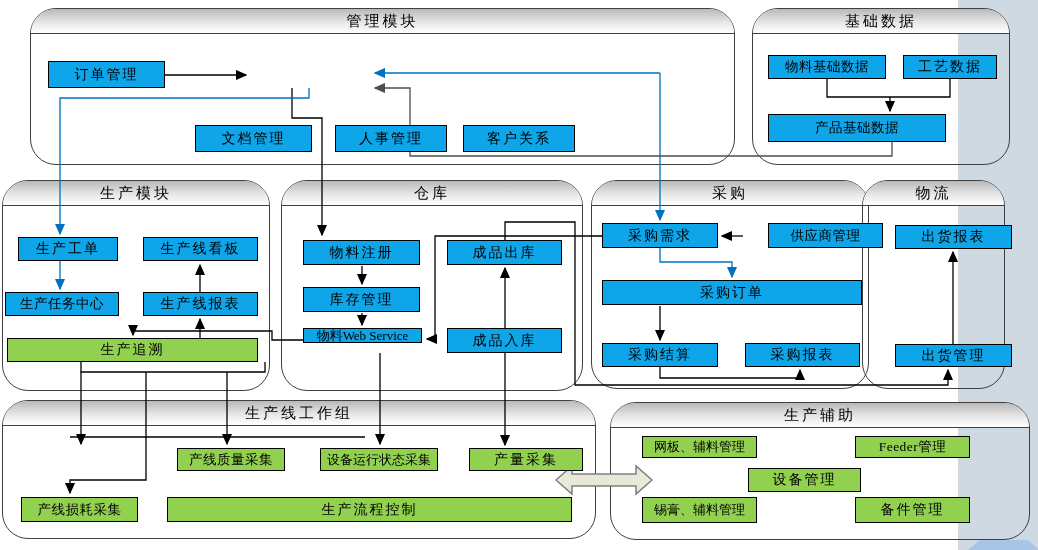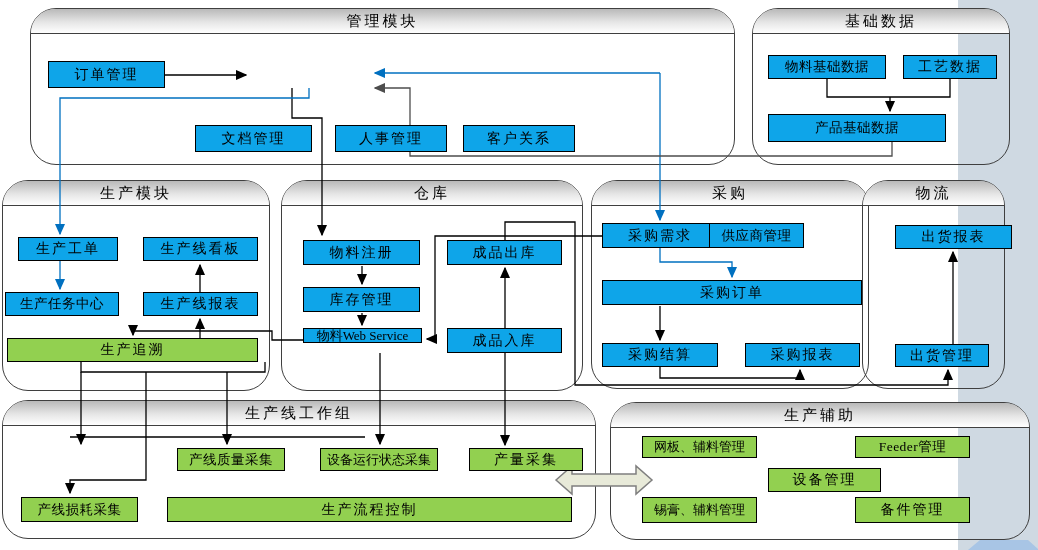--- a/index.html
+++ b/index.html
@@ -119,33 +119,33 @@
   <div class="box yellow" style="left:143px;top:292px;width:115px;height:24px">生产线报表</div>
   <div class="box green" style="left:7px;top:338px;width:251px;height:24px">生产追溯</div>
 
   <div class="box yellow" style="left:303px;top:240px;width:117px;height:25px">物料注册</div>
   <div class="box yellow" style="left:303px;top:287px;width:117px;height:25px">库存管理</div>
   <div class="box yellow tight" style="left:303px;top:328px;width:119px;height:15px">物料Web Service</div>
   <div class="box yellow" style="left:447px;top:240px;width:115px;height:25px">成品出库</div>
   <div class="box yellow" style="left:447px;top:328px;width:115px;height:25px">成品入库</div>
 
   <div class="box yellow" style="left:602px;top:223px;width:116px;height:25px">采购需求</div>
-  <div class="box yellow mid" style="left:709px;top:223px;width:95px;height:25px">供应商管理</div>
+  <div class="box yellow mid" style="left:768px;top:223px;width:115px;height:25px">供应商管理</div>
   <div class="box yellow" style="left:602px;top:280px;width:260px;height:25px">采购订单</div>
   <div class="box yellow" style="left:602px;top:343px;width:116px;height:24px">采购结算</div>
   <div class="box yellow" style="left:745px;top:343px;width:115px;height:24px">采购报表</div>
 
   <div class="box yellow" style="left:895px;top:225px;width:117px;height:24px">出货报表</div>
-  <div class="box yellow" style="left:895px;top:344px;width:94px;height:23px">出货管理</div>
+  <div class="box yellow" style="left:895px;top:344px;width:117px;height:23px">出货管理</div>
 
   <div class="box green mid" style="left:177px;top:448px;width:108px;height:23px">产线质量采集</div>
   <div class="box green tight" style="left:320px;top:448px;width:118px;height:23px">设备运行状态采集</div>
   <div class="box green" style="left:469px;top:448px;width:114px;height:23px">产量采集</div>
   <div class="box green mid" style="left:21px;top:497px;width:117px;height:25px">产线损耗采集</div>
   <div class="box green" style="left:167px;top:497px;width:405px;height:25px">生产流程控制</div>
 
   <div class="box green tight" style="left:642px;top:436px;width:115px;height:22px">网板、辅料管理</div>
   <div class="box green mid" style="left:855px;top:436px;width:115px;height:22px">Feeder管理</div>
-  <div class="box green" style="left:768px;top:468px;width:113px;height:24px">设备管理</div>
+  <div class="box green" style="left:748px;top:468px;width:113px;height:24px">设备管理</div>
   <div class="box green tight" style="left:642px;top:497px;width:115px;height:26px">锡膏、辅料管理</div>
   <div class="box green" style="left:855px;top:497px;width:115px;height:26px">备件管理</div>
 
 </div>
 
 </body></html>

